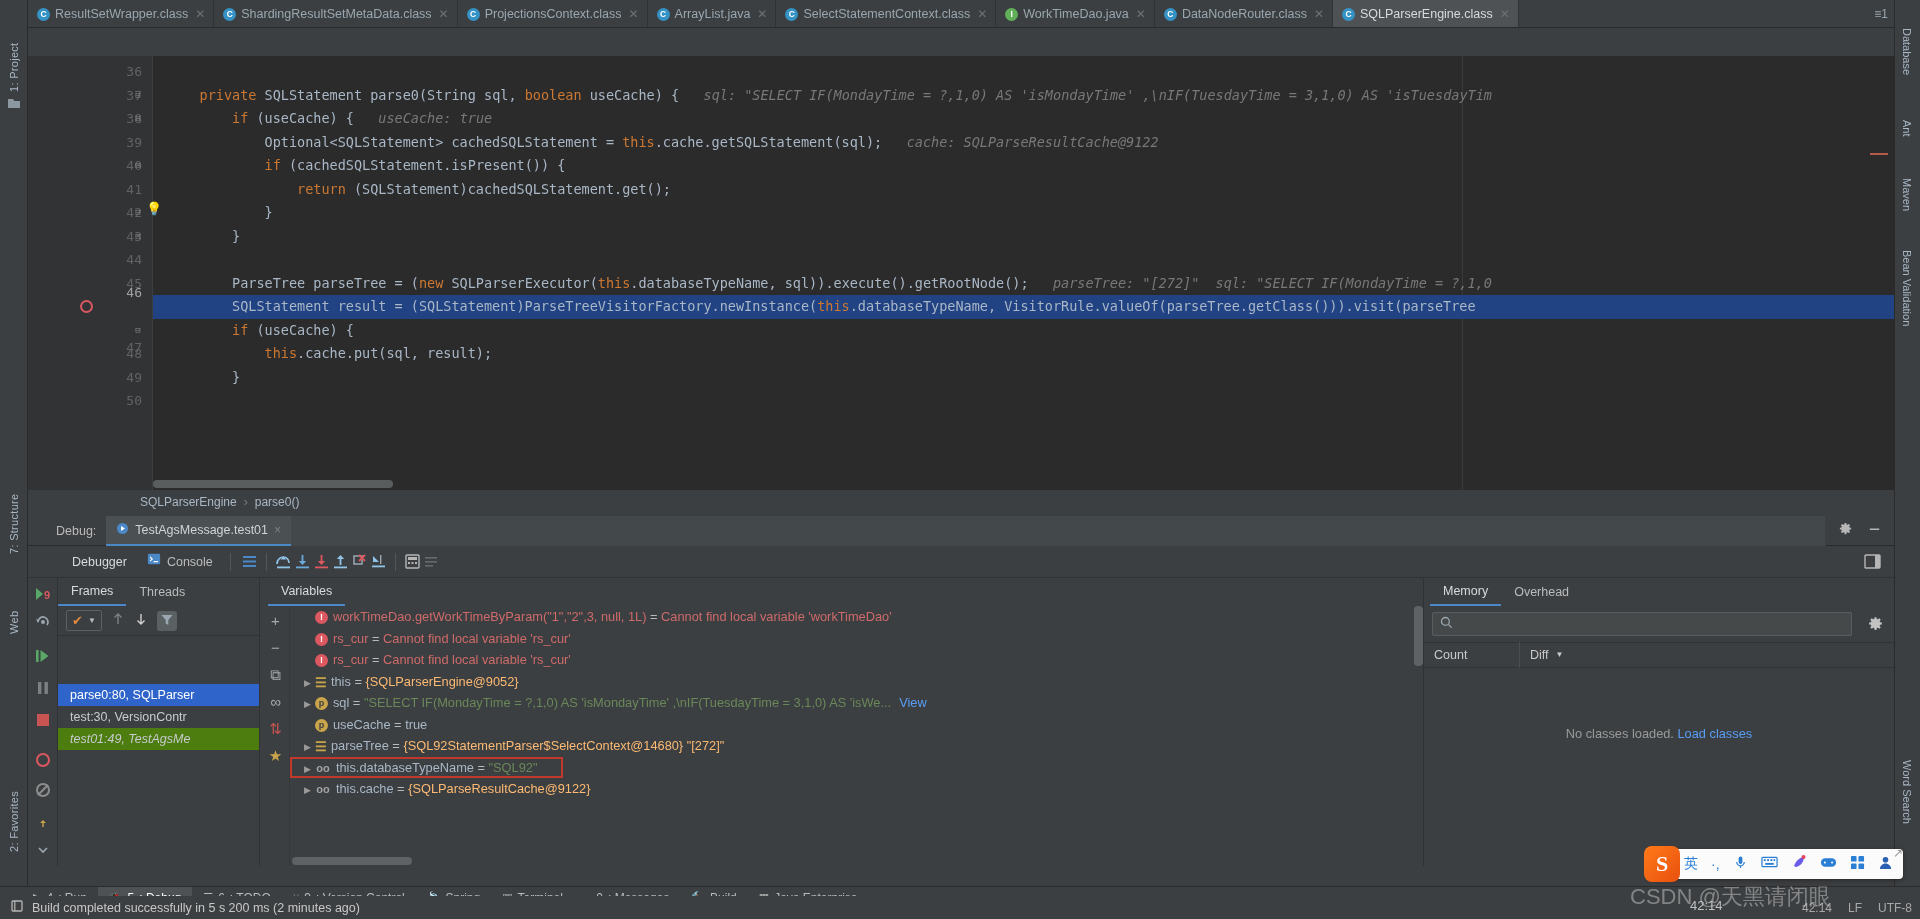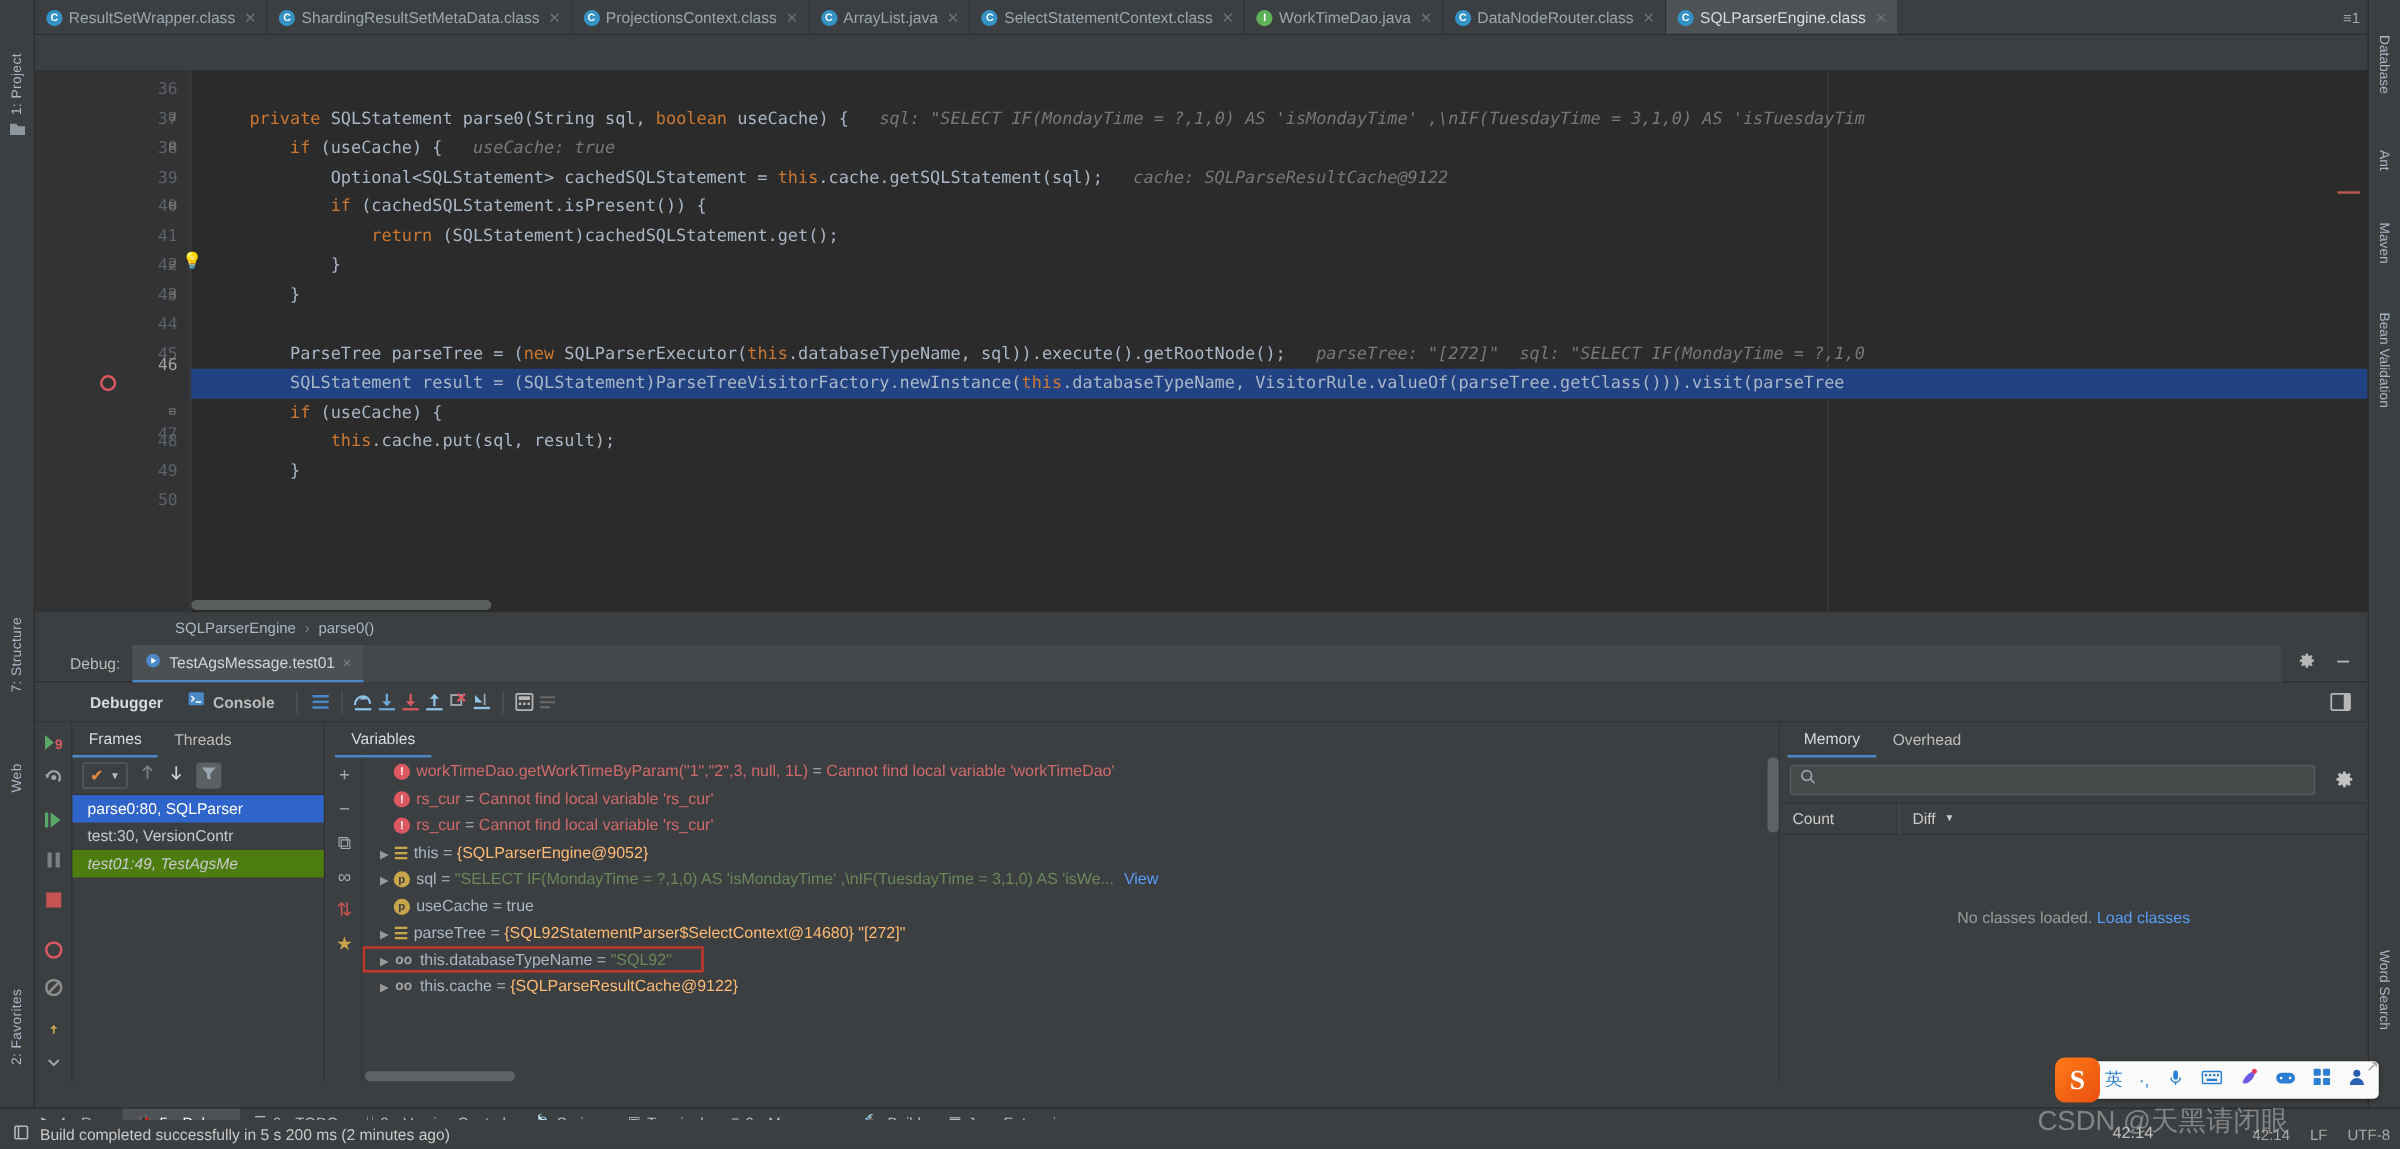--- a/index.html
+++ b/index.html
@@ -150,21 +150,21 @@
   .dh-right { display: flex; align-items: center; gap: 14px; padding: 0 12px; }
 
   
   .dbgtools {
     position: absolute; left: 28px; top: 546px; right: 26px; height: 32px;
     background: #3c3f41; display: flex; align-items: center;
     border-bottom: 1px solid #323232;
   }
   .dbgtab {
     display: flex; align-items: center; gap: 6px; font-size: 12.5px;
-    color: #bbbbbb; padding: 0 10px; height: 32px; line-height: 32px; font-weight: bold;
+    color: #bbbbbb; padding: 0 10px; height: 32px; line-height: 32px;
   }
   .tbsep { width: 1px; height: 18px; background: #555; margin: 0 7px; }
   .tbico { width: 19px; height: 19px; display: inline-block; }
 
   
   .dbgbody {
     position: absolute; left: 28px; top: 578px; right: 26px; height: 288px;
     background: #3c3f41; display: flex;
   }
   .sidetools {
@@ -186,21 +186,21 @@
   }
   .thread-sel {
     display: flex; align-items: center; gap: 5px;
     border: 1px solid #5e6060; border-radius: 2px; height: 21px; padding: 0 5px;
     font-size: 11px; color: #bbb;
   }
   .frame-item {
     height: 22px; line-height: 22px; font-size: 12.5px; color: #c7cbcd;
     padding-left: 12px; white-space: nowrap; overflow: hidden;
   }
-  .frame-item.sel { background: #2f65ca; color: #ffffff; }
+  .frame-item.sel { background: #2f65ca; color: #ffffff; margin-top: 48px; }
   .frame-item.tint { background: #4d7c0f; font-style: italic; }
 
   .varpane { flex: 1; position: relative; border-right: 1px solid #323232; min-width: 0; }
   .var-toolstrip {
     position: absolute; left: 0; top: 28px; bottom: 0; width: 30px;
     border-right: 1px solid #35393b;
   }
   .vt-btn { position: absolute; left: 7px; width: 17px; height: 17px; text-align: center;
             font-size: 15px; color: #a7aaac; line-height: 17px; }
   .varlist { position: absolute; left: 30px; top: 28px; right: 0; bottom: 0; overflow: hidden; }

